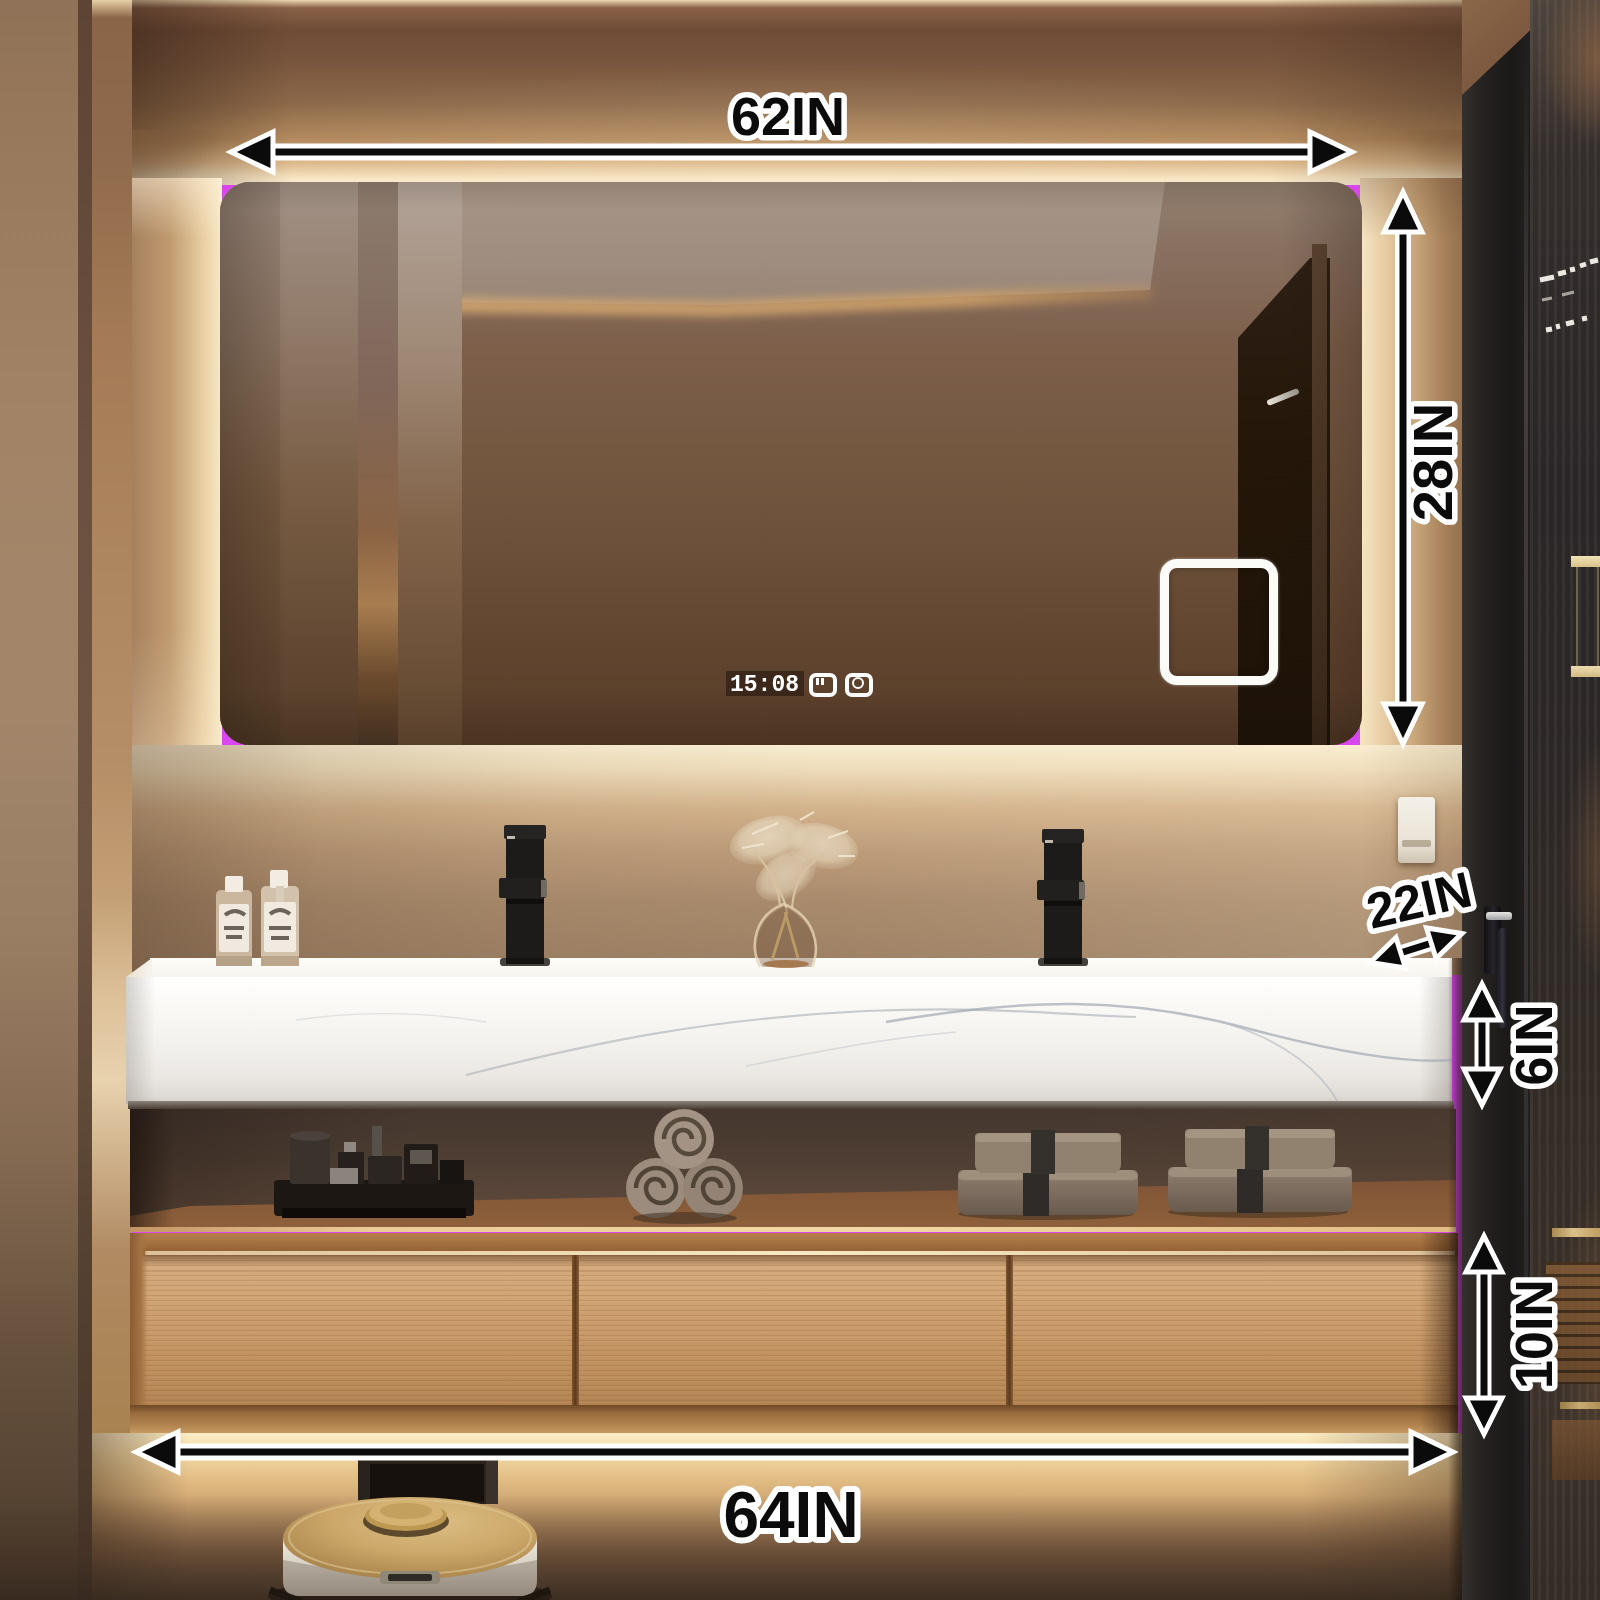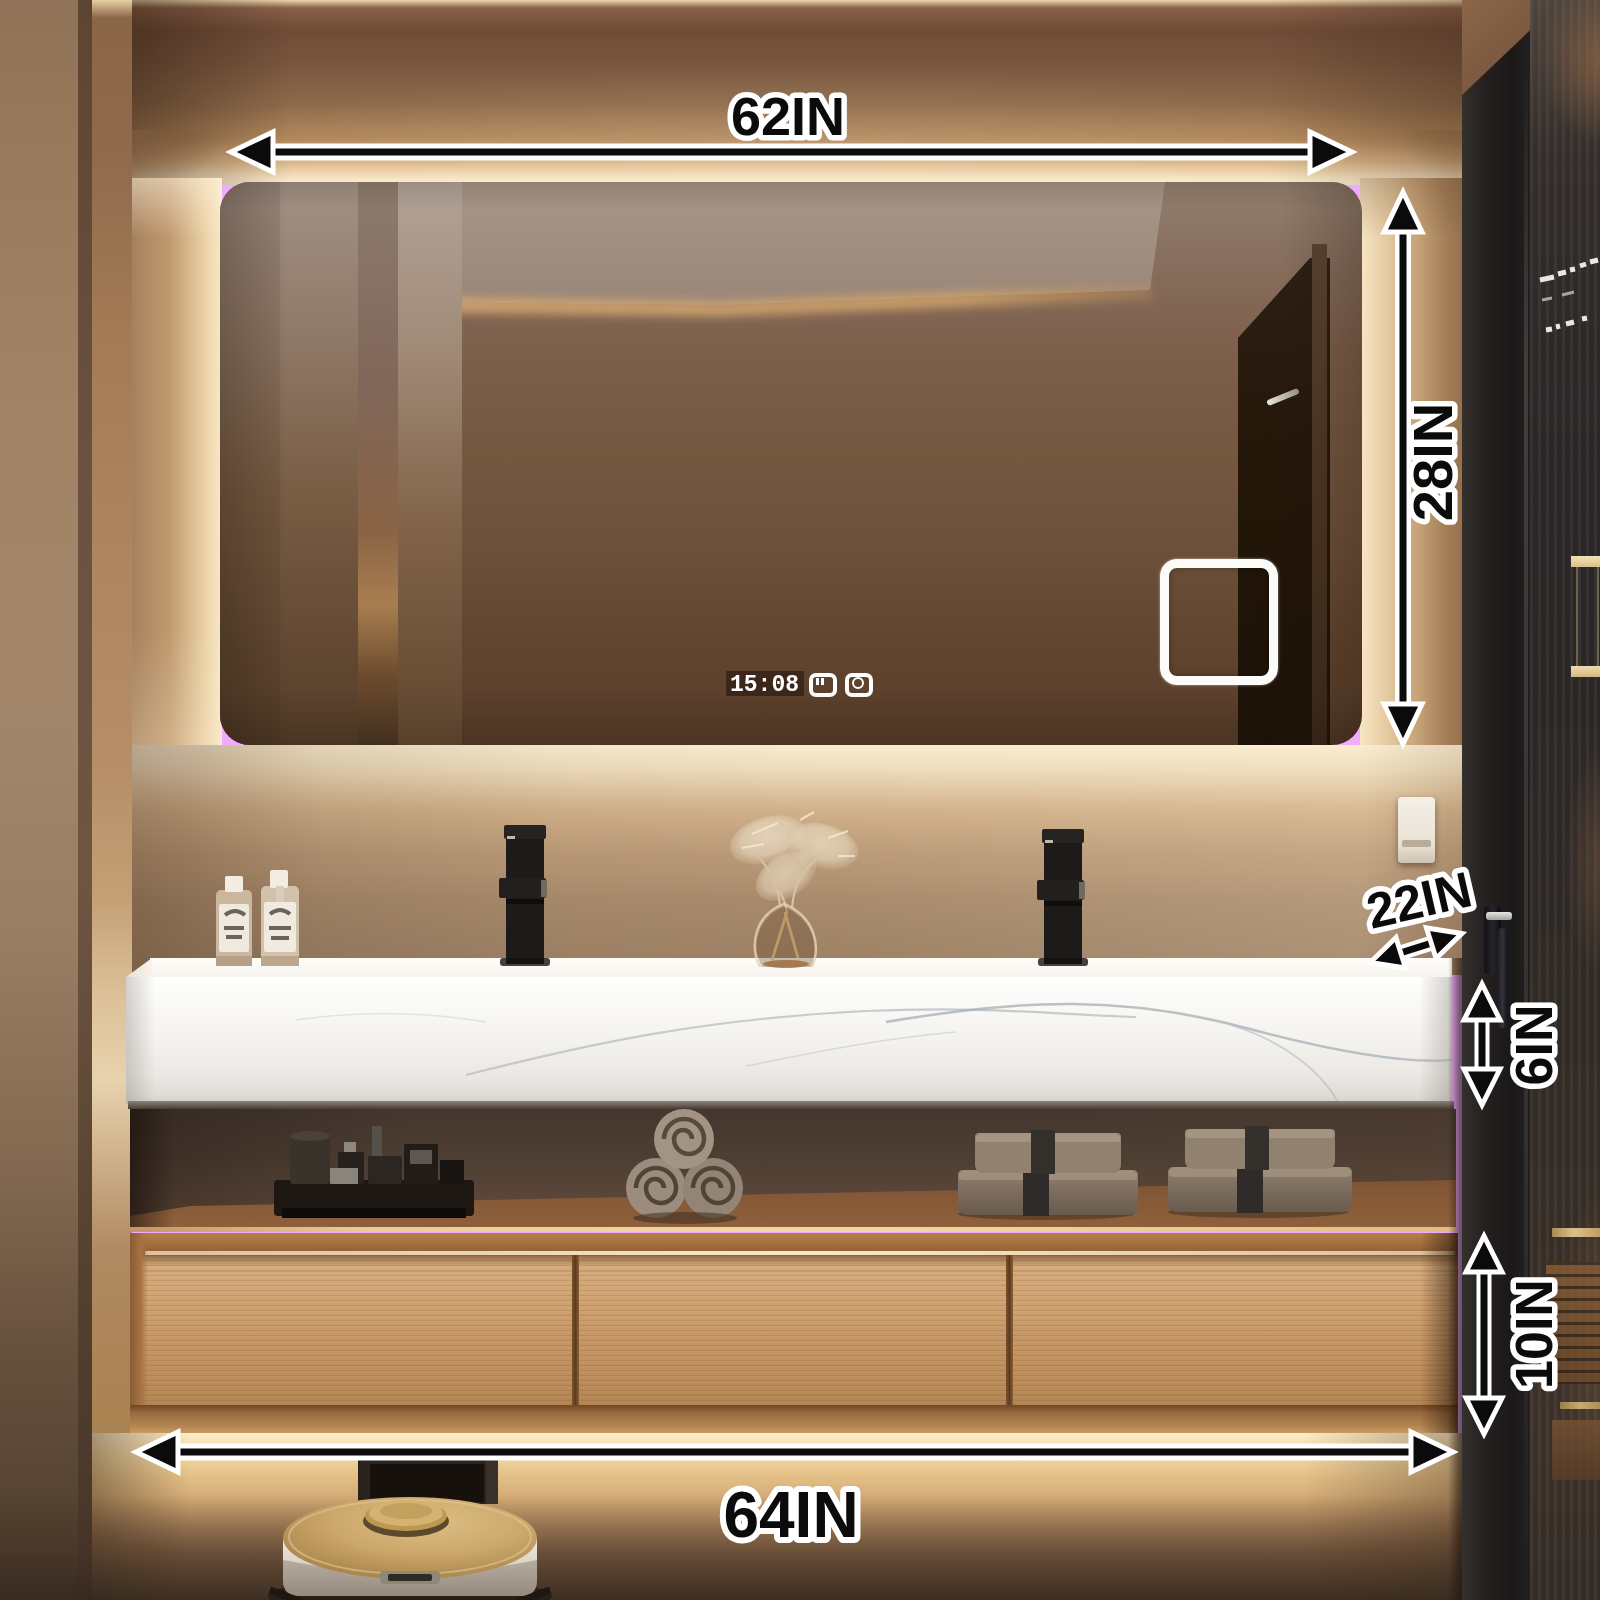--- a/index.html
+++ b/index.html
@@ -1,17 +1,17 @@
 <!DOCTYPE html>
 <html><head>
 <meta charset="utf-8">
 <style>
   html,body{margin:0;padding:0;background:#000;}
   #scene{position:relative;width:1600px;height:1600px;overflow:hidden;
-    font-family:"Liberation Sans", sans-serif;background:#f0abfc;}
+    font-family:"Liberation Sans", sans-serif;background:#d946ef;}
   .abs{position:absolute;}
 </style>
 </head>
 <body>
 <div id="scene">
 
   <div class="abs" style="left:0;top:0;width:78px;height:1600px;
     background:linear-gradient(180deg,#8f7257 0%,#99795b 9%,#a28366 26%,#a3866a 44%,#997e64 58%,#856a52 72%,#65503c 85%,#4c3b2c 100%);"></div>
 
   <div class="abs" style="left:78px;top:0;width:14px;height:1600px;

